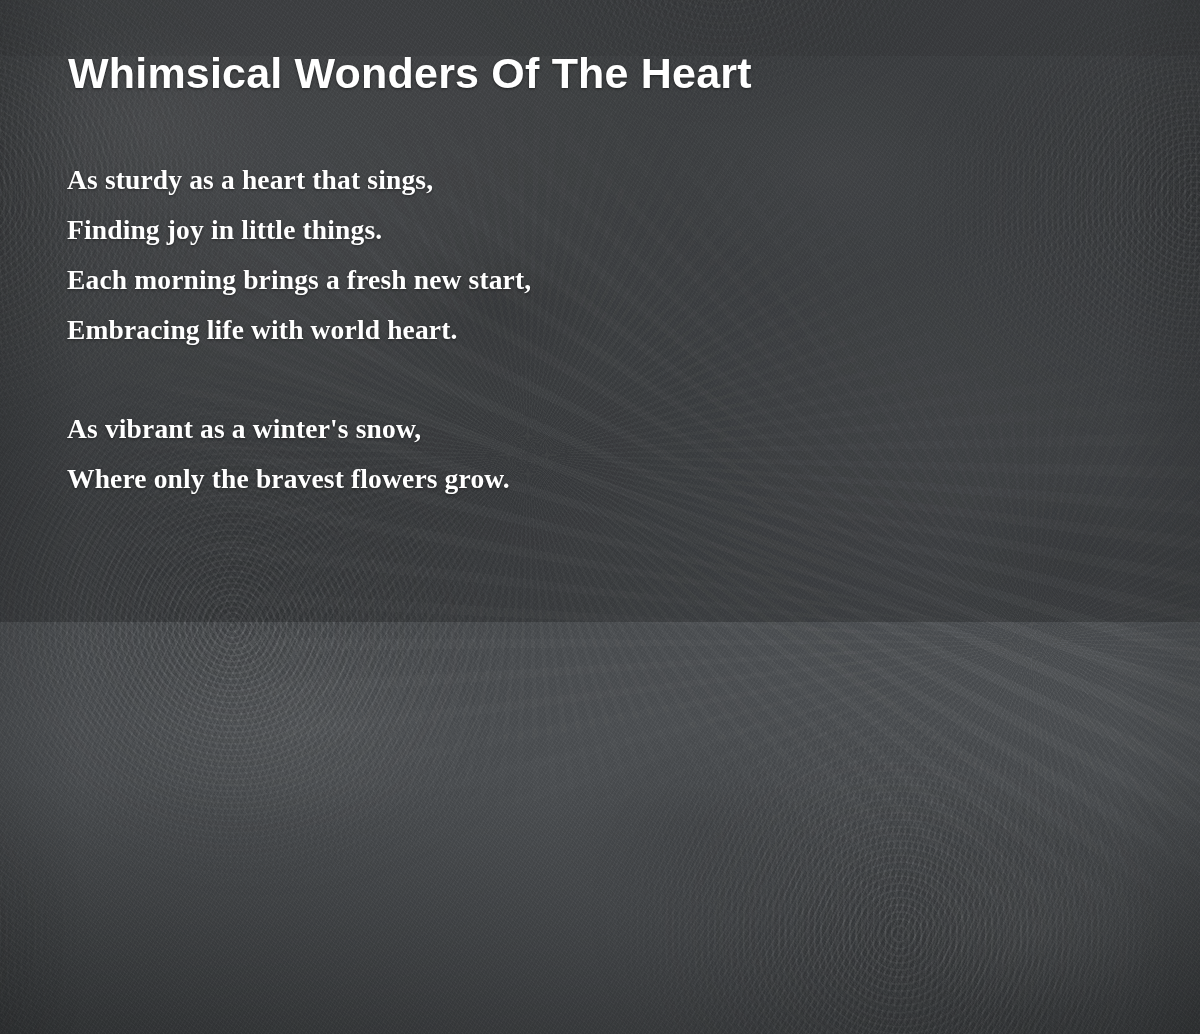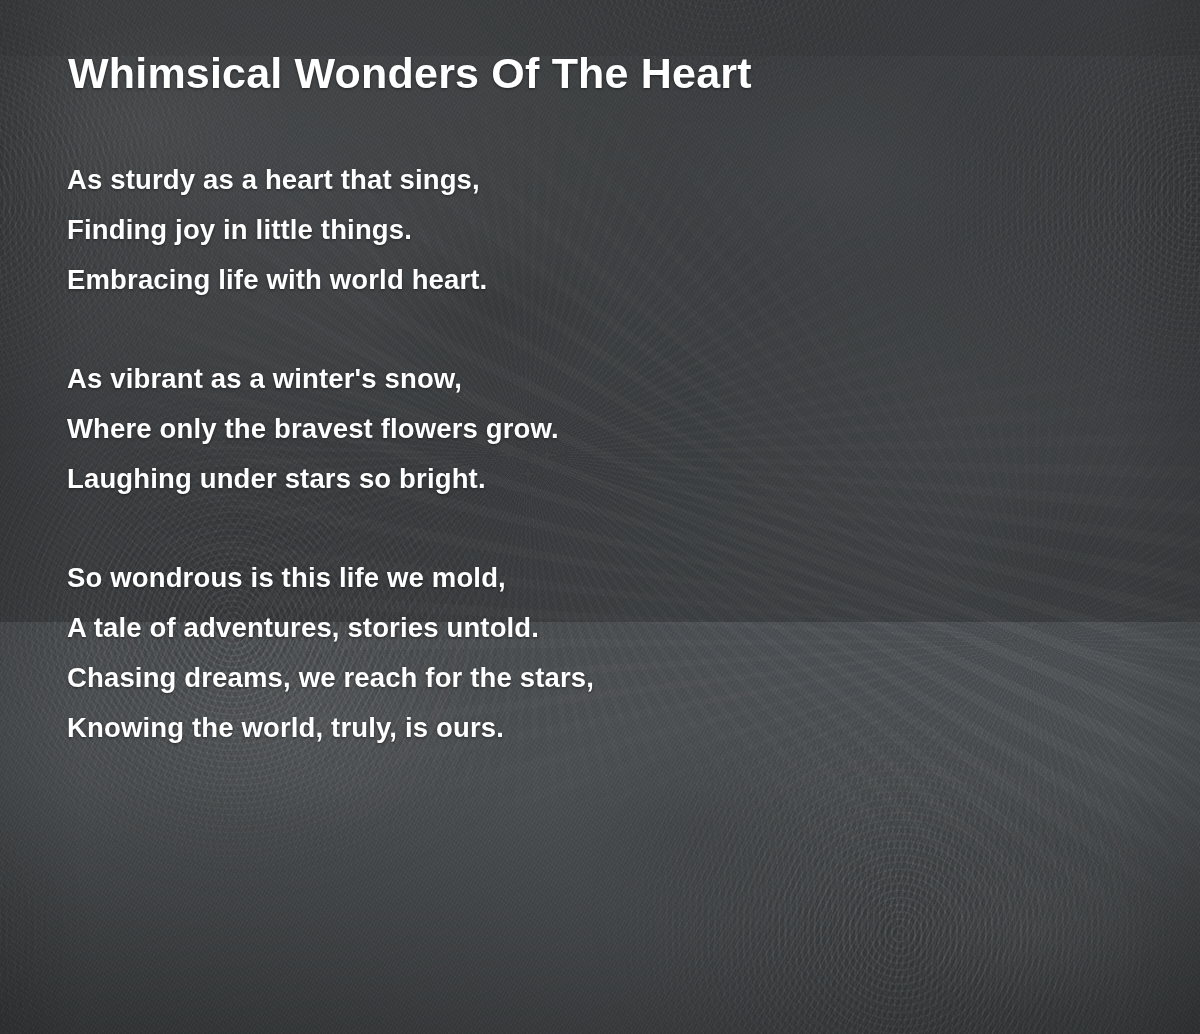--- a/index.html
+++ b/index.html
@@ -186,20 +186,21 @@
     letter-spacing: 0.2px;
     white-space: nowrap;
     text-shadow: 0 1px 3px rgba(0,0,0,0.55);
   }
 
   #poem-body {
     position: absolute;
     left: 67px;
     top: 155px;
     width: 1000px;
+    font-family: Liberation Serif, serif;
   }
 
   .stanza {
     margin: 0 0 49px 0;
   }
   .stanza:last-child { margin-bottom: 0; }
 
   .poem-line {
     font-size: 27.5px;
     font-weight: bold;
@@ -242,33 +243,27 @@
 
   <div class="content">
 
     <div id="poem-title">Whimsical Wonders Of The Heart</div>
 
     <div id="poem-body">
 
       <div class="stanza">
         <div class="poem-line">As sturdy as a heart that sings,</div>
         <div class="poem-line">Finding joy in little things.</div>
+        <div class="poem-line">Each morning brings a fresh new start,</div>
         <div class="poem-line">Embracing life with world heart.</div>
       </div>
 
       <div class="stanza">
         <div class="poem-line">As vibrant as a winter's snow,</div>
         <div class="poem-line">Where only the bravest flowers grow.</div>
-        <div class="poem-line">Laughing under stars so bright.</div>
       </div>
 
-      <div class="stanza">
-        <div class="poem-line">So wondrous is this life we mold,</div>
-        <div class="poem-line">A tale of adventures, stories untold.</div>
-        <div class="poem-line">Chasing dreams, we reach for the stars,</div>
-        <div class="poem-line">Knowing the world, truly, is ours.</div>
-      </div>
 
     </div>
 
 
   </div>
 </div>
 
 </body></html>

